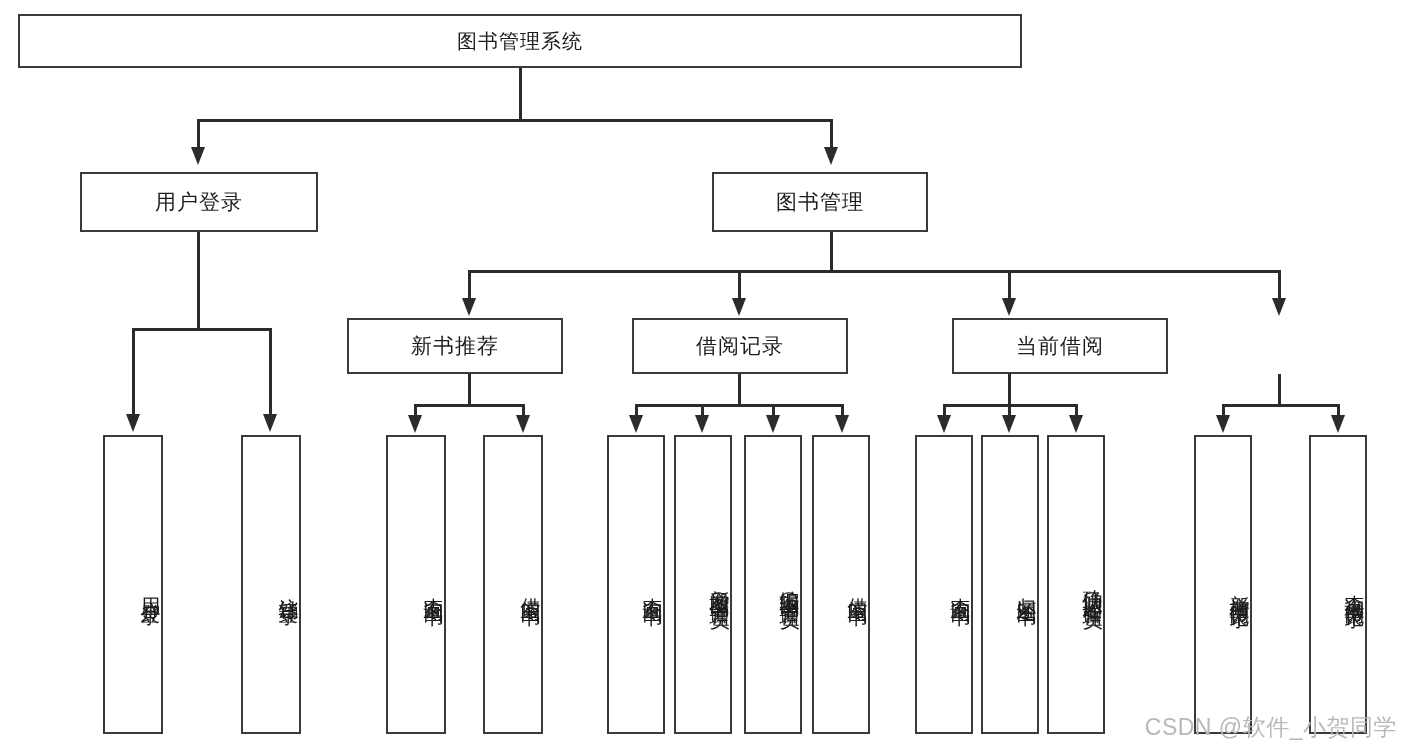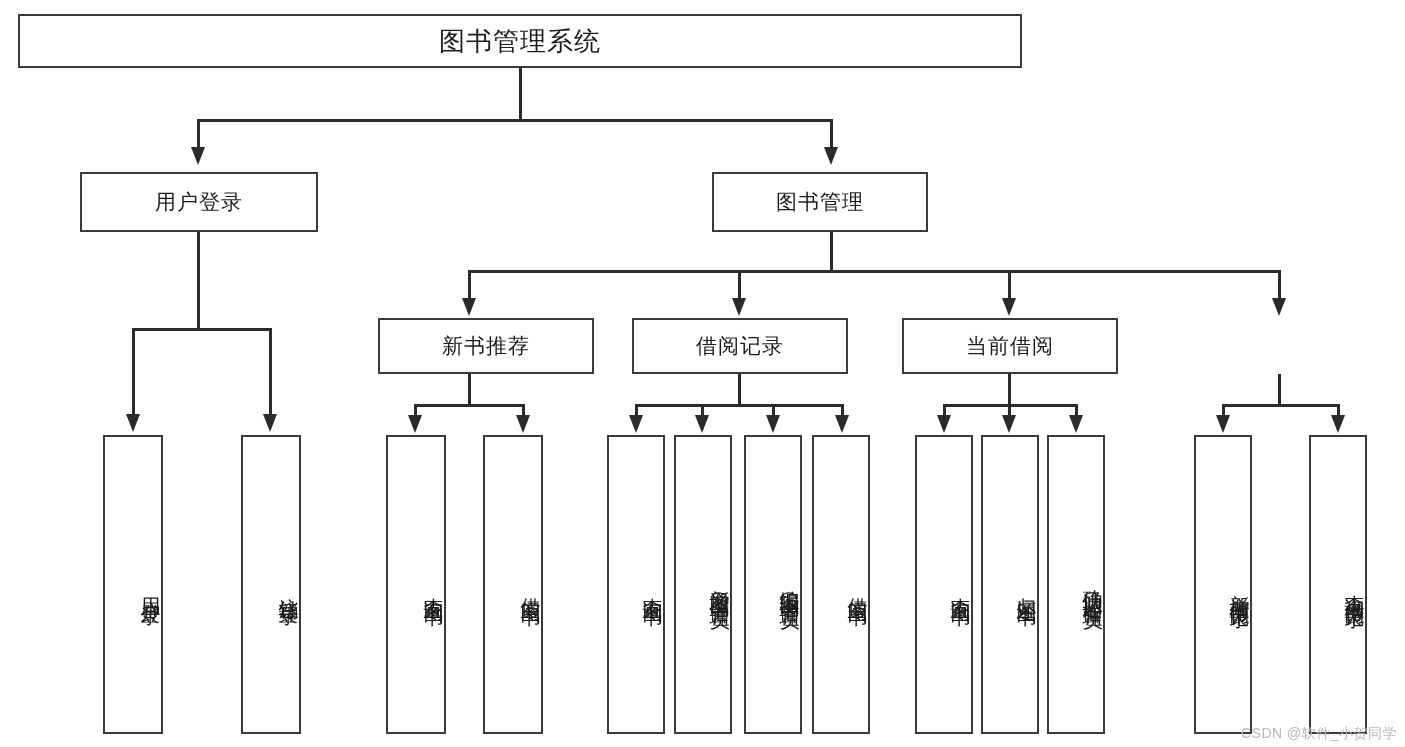--- a/index.html
+++ b/index.html
@@ -27,21 +27,21 @@
     align-items: center;
     justify-content: center;
     color: #1c1c1c;
   }
   .node.horiz {
     font-size: 21px;
     letter-spacing: 1px;
     line-height: 1.1;
   }
   .node.root {
-    font-size: 26px;
+    font-size: 20px;
   }
   .node.leaf {
     font-size: 20px;
     writing-mode: vertical-rl;
     text-orientation: upright;
     letter-spacing: 3px;
     align-items: flex-start;
     justify-content: center;
     padding-top: 6px;
   }
@@ -68,21 +68,21 @@
     height: 0;
     border-left: 7px solid transparent;
     border-right: 7px solid transparent;
     border-top: 18px solid #2b2b2b;
   }
   
   #watermark {
     position: absolute;
     right: 8px;
     bottom: 4px;
-    font-size: 14px;
+    font-size: 23px;
     color: #b8b8b8;
     white-space: nowrap;
     letter-spacing: 0.5px;
     pointer-events: none;
     margin-top: 20px;
   }
 </style>
 </head>
 <body>
 
@@ -125,27 +125,27 @@
 
   <div class="vline" style="left:738px; top:270px; height:30px;"></div>
   <div class="arrow" style="left:732px; top:298px;"></div>
 
   <div class="vline" style="left:1008px; top:270px; height:30px;"></div>
   <div class="arrow" style="left:1002px; top:298px;"></div>
 
   <div class="vline" style="left:1278px; top:270px; height:30px;"></div>
   <div class="arrow" style="left:1272px; top:298px;"></div>
 
-  <div class="node horiz" style="left:378px; top:318px; width:216px; height:56px;">
+  <div class="node horiz" style="left:347px; top:318px; width:216px; height:56px;">
     <span>新书推荐</span>
   </div>
   <div class="node horiz" style="left:632px; top:318px; width:216px; height:56px;">
     <span>借阅记录</span>
   </div>
-  <div class="node horiz" style="left:902px; top:318px; width:216px; height:56px;">
+  <div class="node horiz" style="left:952px; top:318px; width:216px; height:56px;">
     <span>当前借阅</span>
   </div>
 
   <div class="vline" style="left:468px; top:374px; height:32px;"></div>
   <div class="hline" style="left:414px; top:404px; width:110px;"></div>
   <div class="vline" style="left:414px; top:404px; height:13px;"></div>
   <div class="arrow" style="left:408px; top:415px;"></div>
   <div class="vline" style="left:522px; top:404px; height:13px;"></div>
   <div class="arrow" style="left:516px; top:415px;"></div>
 

